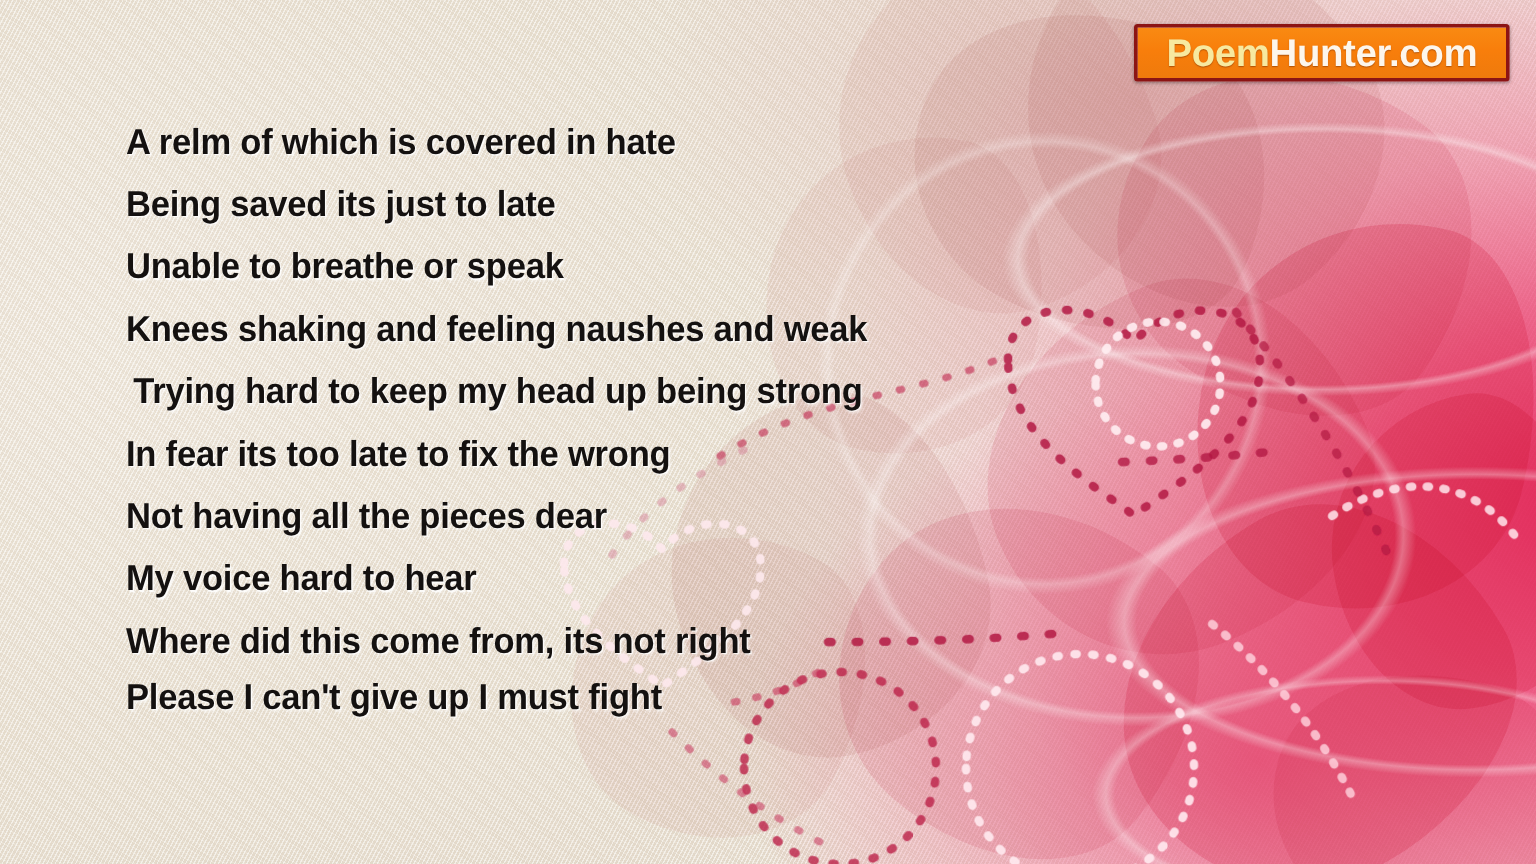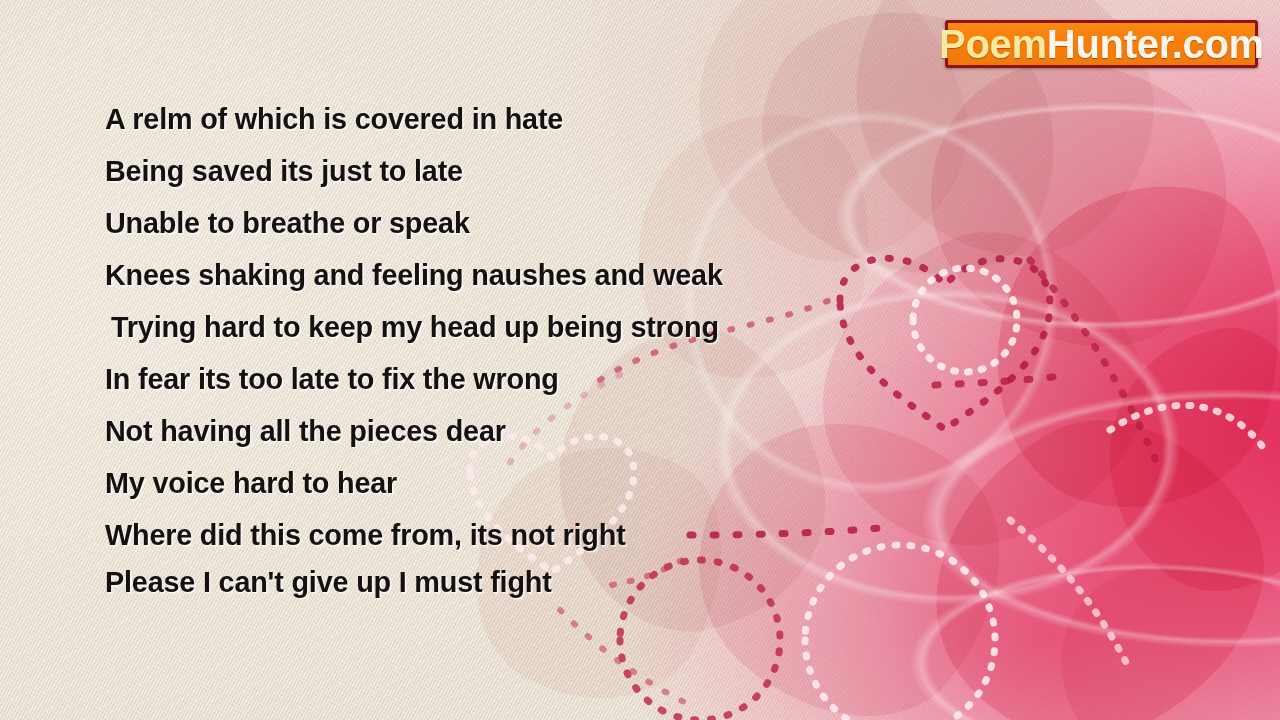--- a/index.html
+++ b/index.html
@@ -86,21 +86,21 @@
     background: linear-gradient(180deg, #f98a12 0%, #f87e0b 45%, #ef7a0c 100%);
     border: 3px solid #8c1414;
     border-radius: 3px;
     box-sizing: border-box;
     display: flex;
     align-items: center;
     justify-content: center;
     box-shadow: 0 1px 3px rgba(0,0,0,0.35);
   }
   #logo-text {
-    font-size: 40px;
+    font-size: 32px;
     font-weight: bold;
     letter-spacing: -0.3px;
     white-space: nowrap;
     line-height: 1;
     text-shadow: 0 1px 1px rgba(120,45,0,0.55);
   }
   #logo-text .brand-a { color: #f7e9a0; }
   #logo-text .brand-b { color: #fdf6ec; }
 
   

